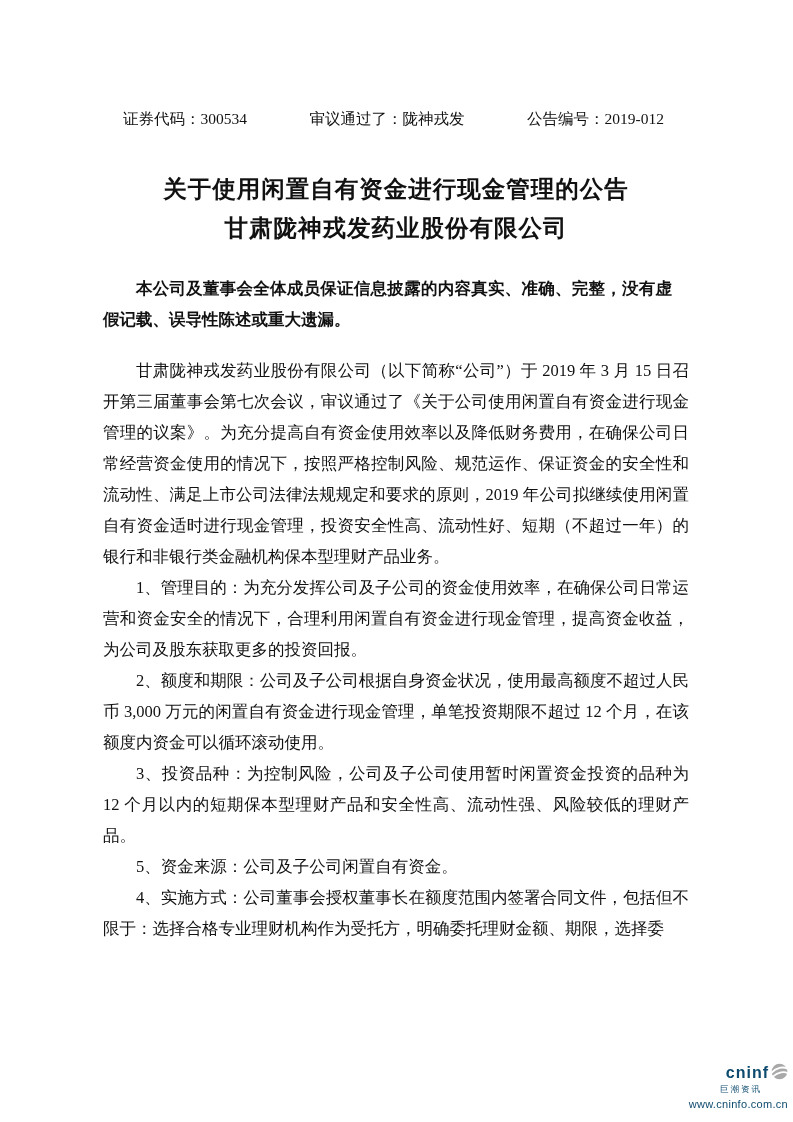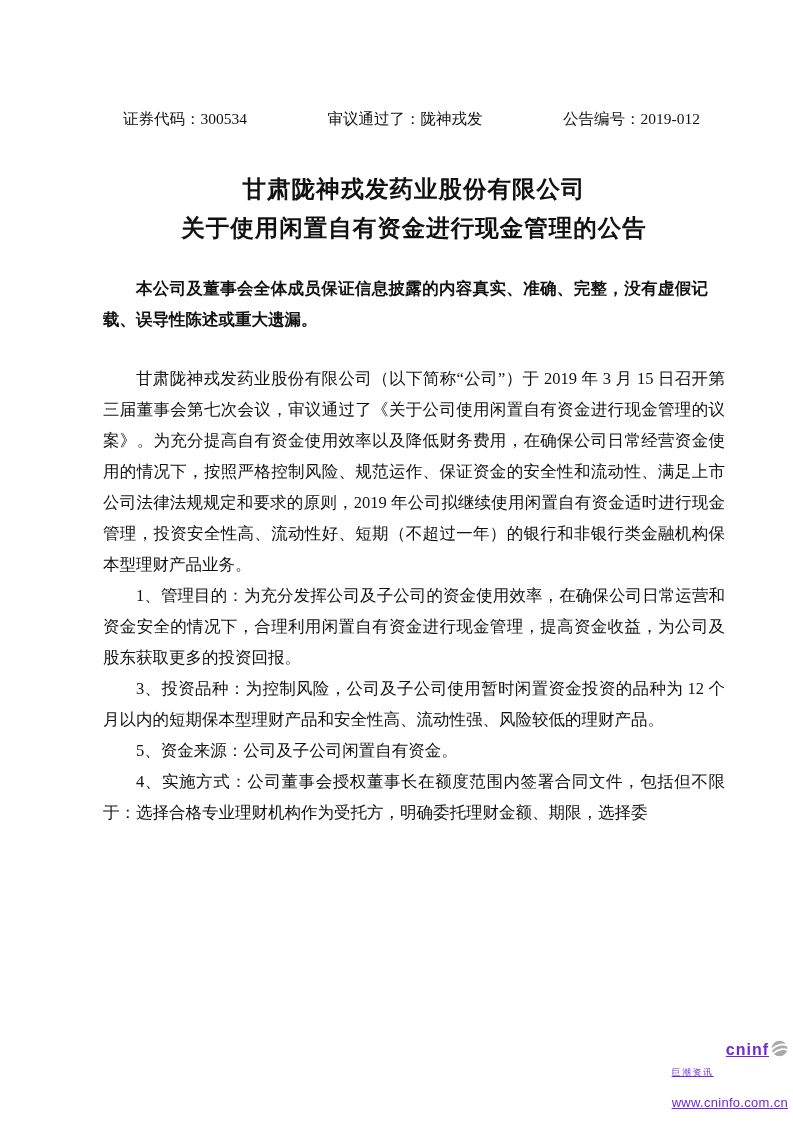--- a/index.html
+++ b/index.html
@@ -2,21 +2,21 @@
 <html lang="zh"><head>
 <meta charset="utf-8">
 <style>
   html, body { margin: 0; padding: 0; background: #ffffff; }
   .page {
     position: relative;
     width: 793px;
     height: 1122px;
     background: #ffffff;
     box-sizing: border-box;
-    padding: 108px 68px 0 103px;
+    padding: 108px 104px 0 103px;
     font-family: "Liberation Serif", "DejaVu Serif", serif;
     color: #111111;
     overflow: hidden;
     margin: 0 auto;
   }
   .header-row {
     display: flex;
     justify-content: space-between;
     font-size: 15.5px;
     line-height: 22px;
@@ -33,84 +33,85 @@
   }
   .statement {
     margin: 25px 17px 0 0;
     font-weight: bold;
     font-size: 16.5px;
     line-height: 31px;
     text-indent: 2em;
     text-align: justify;
   }
   .bodytext {
-    margin-top: 28px;
+    margin-top: 20px;
     font-size: 16.5px;
     line-height: 31px;
   }
   .bodytext p {
     margin: 0;
     text-indent: 2em;
     text-align: justify;
   }
   .bodytext .section-heading {
     font-weight: bold;
   }
   .cninfo-watermark {
     position: absolute;
     right: 5px;
     bottom: 12px;
-    color: #6d28d9;
+    color: #0c4a6e;
     font-family: "Liberation Sans", "DejaVu Sans", sans-serif;
+    text-align: right;
     line-height: 1.1;
     user-select: none;
-    text-decoration: underline;
   }
   .cninfo-brand-row {
     display: flex;
     align-items: center;
     justify-content: flex-end;
     gap: 2px;
     font-weight: bold;
     font-size: 16px;
     letter-spacing: 1px;
   }
   .cninfo-cn {
     font-size: 8.5px;
     letter-spacing: 2px;
     padding-right: 26px;
-    margin-top: 8px;
+    margin-top: 1px;
   }
   .cninfo-url {
-    font-size: 13px;
+    font-size: 11px;
     letter-spacing: 0.3px;
-    margin-top: 18px;
+    margin-top: 4px;
   }
 </style>
 </head>
 <body>
 
 <div class="page">
 
   <div class="header-row">
     <span>证券代码：300534</span>
     <span>审议通过了：陇神戎发</span>
     <span>公告编号：2019-012</span>
   </div>
 
   <div class="doc-title">
+    <div>关于使用闲置自有资金进行现金管理的公告</div>
     <div>甘肃陇神戎发药业股份有限公司</div>
-    <div>关于使用闲置自有资金进行现金管理的公告</div>
   </div>
 
   <p class="statement">本公司及董事会全体成员保证信息披露的内容真实、准确、完整，没有虚假记载、误导性陈述或重大遗漏。</p>
 
   <div class="bodytext">
     <p>甘肃陇神戎发药业股份有限公司（以下简称“公司”）于 2019 年 3 月 15 日召开第三届董事会第七次会议，审议通过了《关于公司使用闲置自有资金进行现金管理的议案》。为充分提高自有资金使用效率以及降低财务费用，在确保公司日常经营资金使用的情况下，按照严格控制风险、规范运作、保证资金的安全性和流动性、满足上市公司法律法规规定和要求的原则，2019 年公司拟继续使用闲置自有资金适时进行现金管理，投资安全性高、流动性好、短期（不超过一年）的银行和非银行类金融机构保本型理财产品业务。</p>
     <p>1、管理目的：为充分发挥公司及子公司的资金使用效率，在确保公司日常运营和资金安全的情况下，合理利用闲置自有资金进行现金管理，提高资金收益，为公司及股东获取更多的投资回报。</p>
+    <p>2、额度和期限：公司及子公司根据自身资金状况，使用最高额度不超过人民币 3,000 万元的闲置自有资金进行现金管理，单笔投资期限不超过 12 个月，在该额度内资金可以循环滚动使用。</p>
     <p>3、投资品种：为控制风险，公司及子公司使用暂时闲置资金投资的品种为 12 个月以内的短期保本型理财产品和安全性高、流动性强、风险较低的理财产品。</p>
     <p>5、资金来源：公司及子公司闲置自有资金。</p>
     <p>4、实施方式：公司董事会授权董事长在额度范围内签署合同文件，包括但不限于：选择合格专业理财机构作为受托方，明确委托理财金额、期限，选择委</p>
   </div>
 
   <div class="cninfo-watermark">
     <div class="cninfo-brand-row">
       <span>cninf</span>
       <span>
         <svg viewBox="0 0 20 20" width="17" height="17" aria-hidden="true">

